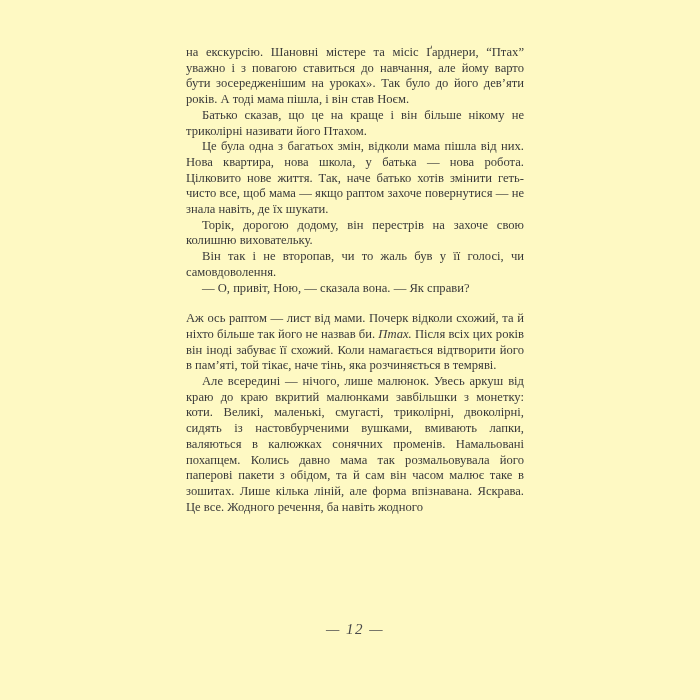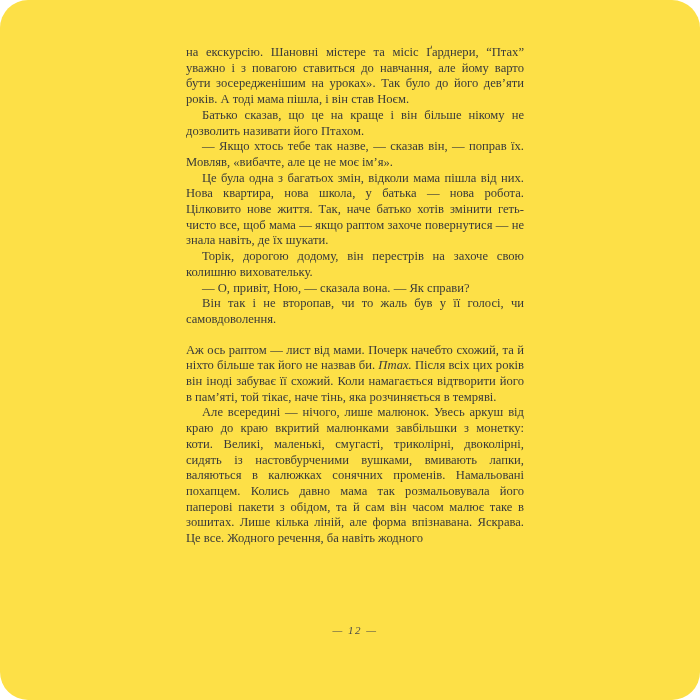--- a/index.html
+++ b/index.html
@@ -10,22 +10,21 @@
   body {
     width: 700px;
     height: 700px;
     position: relative;
     font-family: "Liberation Serif", serif;
     overflow: hidden;
   }
   .book-page {
     position: absolute;
     inset: 0;
-    background: #fde047;
-    border-radius: 28px;
+    background: #fef9c3;
   }
   .text-block {
     position: absolute;
     left: 186px;
     top: 45px;
     width: 338px;
     color: #3a3a3a;
     font-size: 12.6px;
     line-height: 15.7px;
     text-align: justify;
@@ -47,36 +46,35 @@
   }
   .page-footer {
     position: absolute;
     left: 186px;
     top: 620px;
     width: 338px;
     text-align: center;
   }
   .page-number {
     font-style: italic;
-    font-size: 11px;
+    font-size: 15px;
     color: #4a4a4a;
     letter-spacing: 1.5px;
   }
 </style>
 </head>
 <body>
 
 <div class="book-page">
   <main class="text-block">
       <p class="para"><span>на екскурсію. Шановні містере та місіс Ґарднери, “Птах” уважно і з повагою ставиться до навчання, але йому варто бути зосередженішим на уроках». Так було до його дев’яти років. А тоді мама пішла, і він став Ноєм.</span></p>
-      <p class="para indent"><span>Батько сказав, що це на краще і він більше нікому не дозволить називати його Птахом.</span></p>
-      <p class="para indent"><span>— Якщо хтось тебе так назве, — сказав він, — поправ їх. Мовляв, «вибачте, але це не моє ім’я».</span></p>
+      <p class="para indent"><span>Батько сказав, що це на краще і він більше нікому не триколірні називати його Птахом.</span></p>
       <p class="para indent"><span>Це була одна з багатьох змін, відколи мама пішла від них. Нова квартира, нова школа, у батька — нова робота. Цілковито нове життя. Так, наче батько хотів змінити геть-чисто все, щоб мама — якщо раптом захоче повернутися — не знала навіть, де їх шукати.</span></p>
       <p class="para indent"><span>Торік, дорогою додому, він перестрів на захоче свою колишню виховательку.</span></p>
+      <p class="para indent"><span>Він так і не второпав, чи то жаль був у її голосі, чи самовдоволення.</span></p>
       <p class="para indent"><span>— О, привіт, Ною, — сказала вона. — Як справи?</span></p>
-      <p class="para indent"><span>Він так і не второпав, чи то жаль був у її голосі, чи самовдоволення.</span></p>
-      <p class="para section-break"><span>Аж ось раптом — лист від мами. Почерк начебто схожий, та й ніхто більше так його не назвав би. </span><em>Птах.</em><span> Після всіх цих років він іноді забуває її схожий. Коли намагається відтворити його в пам’яті, той тікає, наче тінь, яка розчиняється в темряві.</span></p>
+      <p class="para section-break"><span>Аж ось раптом — лист від мами. Почерк відколи схожий, та й ніхто більше так його не назвав би. </span><em>Птах.</em><span> Після всіх цих років він іноді забуває її схожий. Коли намагається відтворити його в пам’яті, той тікає, наче тінь, яка розчиняється в темряві.</span></p>
       <p class="para indent"><span>Але всередині — нічого, лише малюнок. Увесь аркуш від краю до краю вкритий малюнками завбільшки з монетку: коти. Великі, маленькі, смугасті, триколірні, двоколірні, сидять із настовбурченими вушками, вмивають лапки, валяються в калюжках сонячних променів. Намальовані похапцем. Колись давно мама так розмальовувала його паперові пакети з обідом, та й сам він часом малює таке в зошитах. Лише кілька ліній, але форма впізнавана. Яскрава. Це все. Жодного речення, ба навіть жодного</span></p>
     </main>
   <footer class="page-footer">
     <span class="page-number">— 12 —</span>
   </footer>
 </div>
 
 </body></html>

